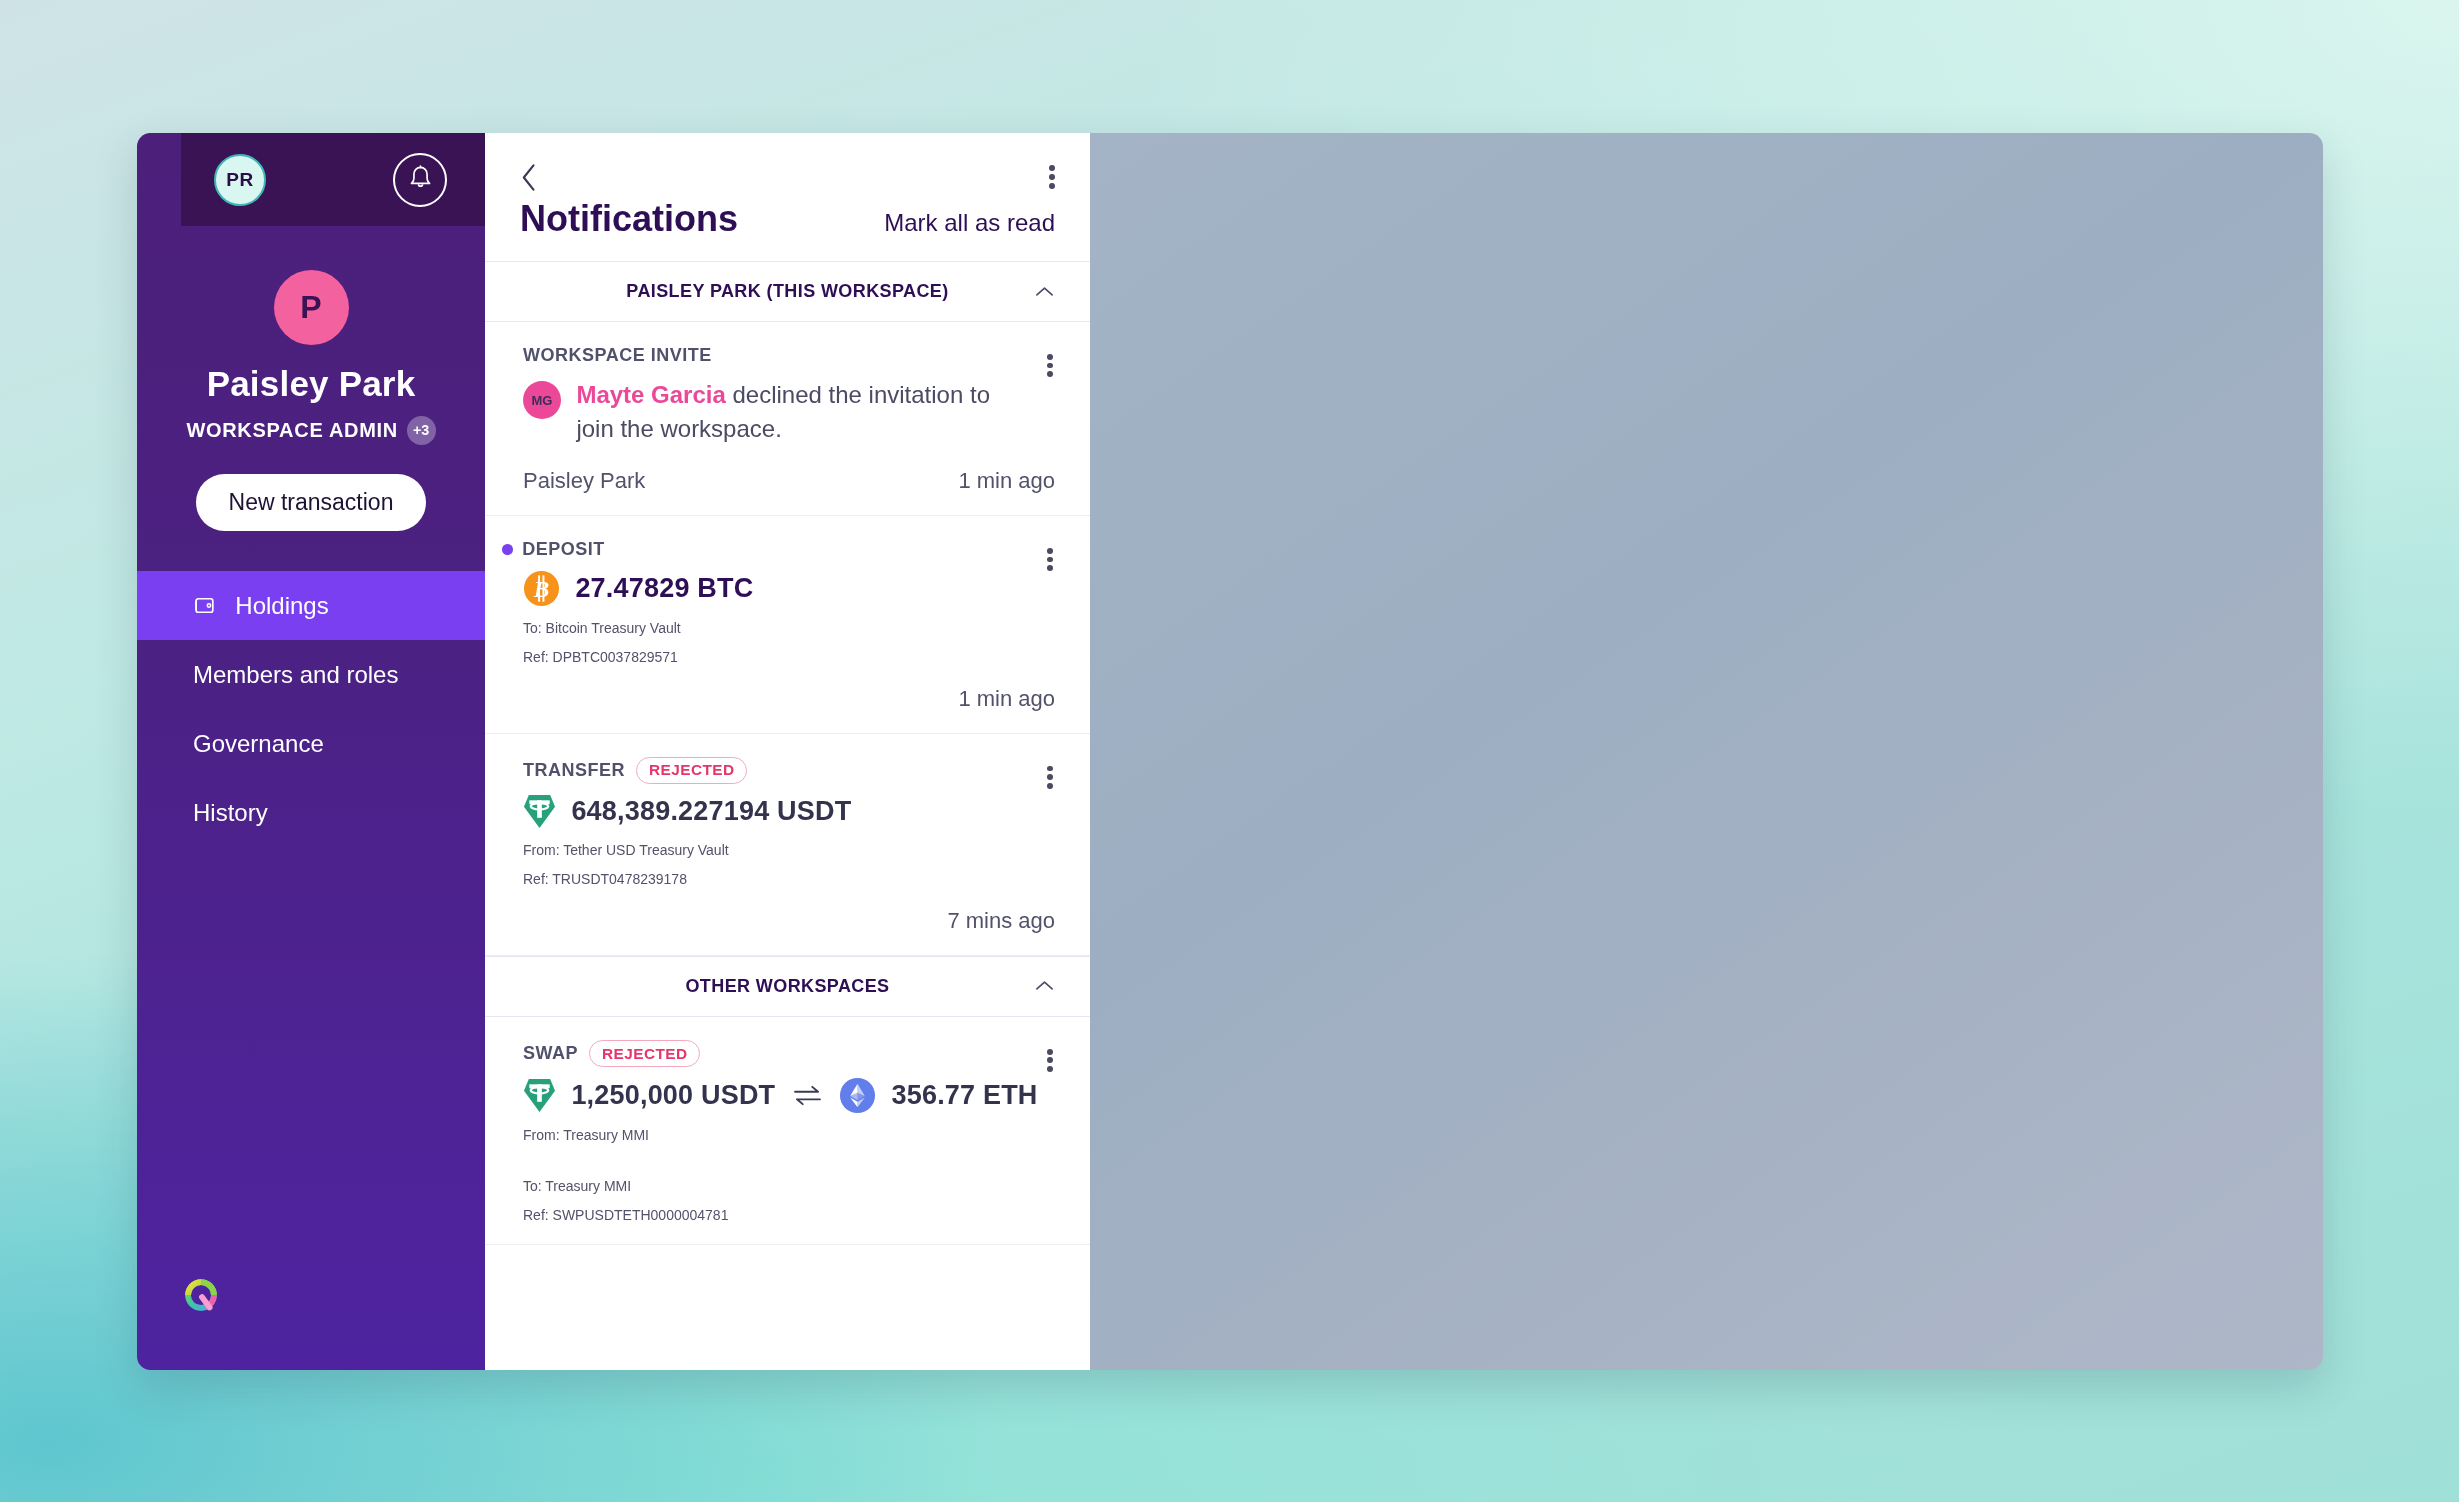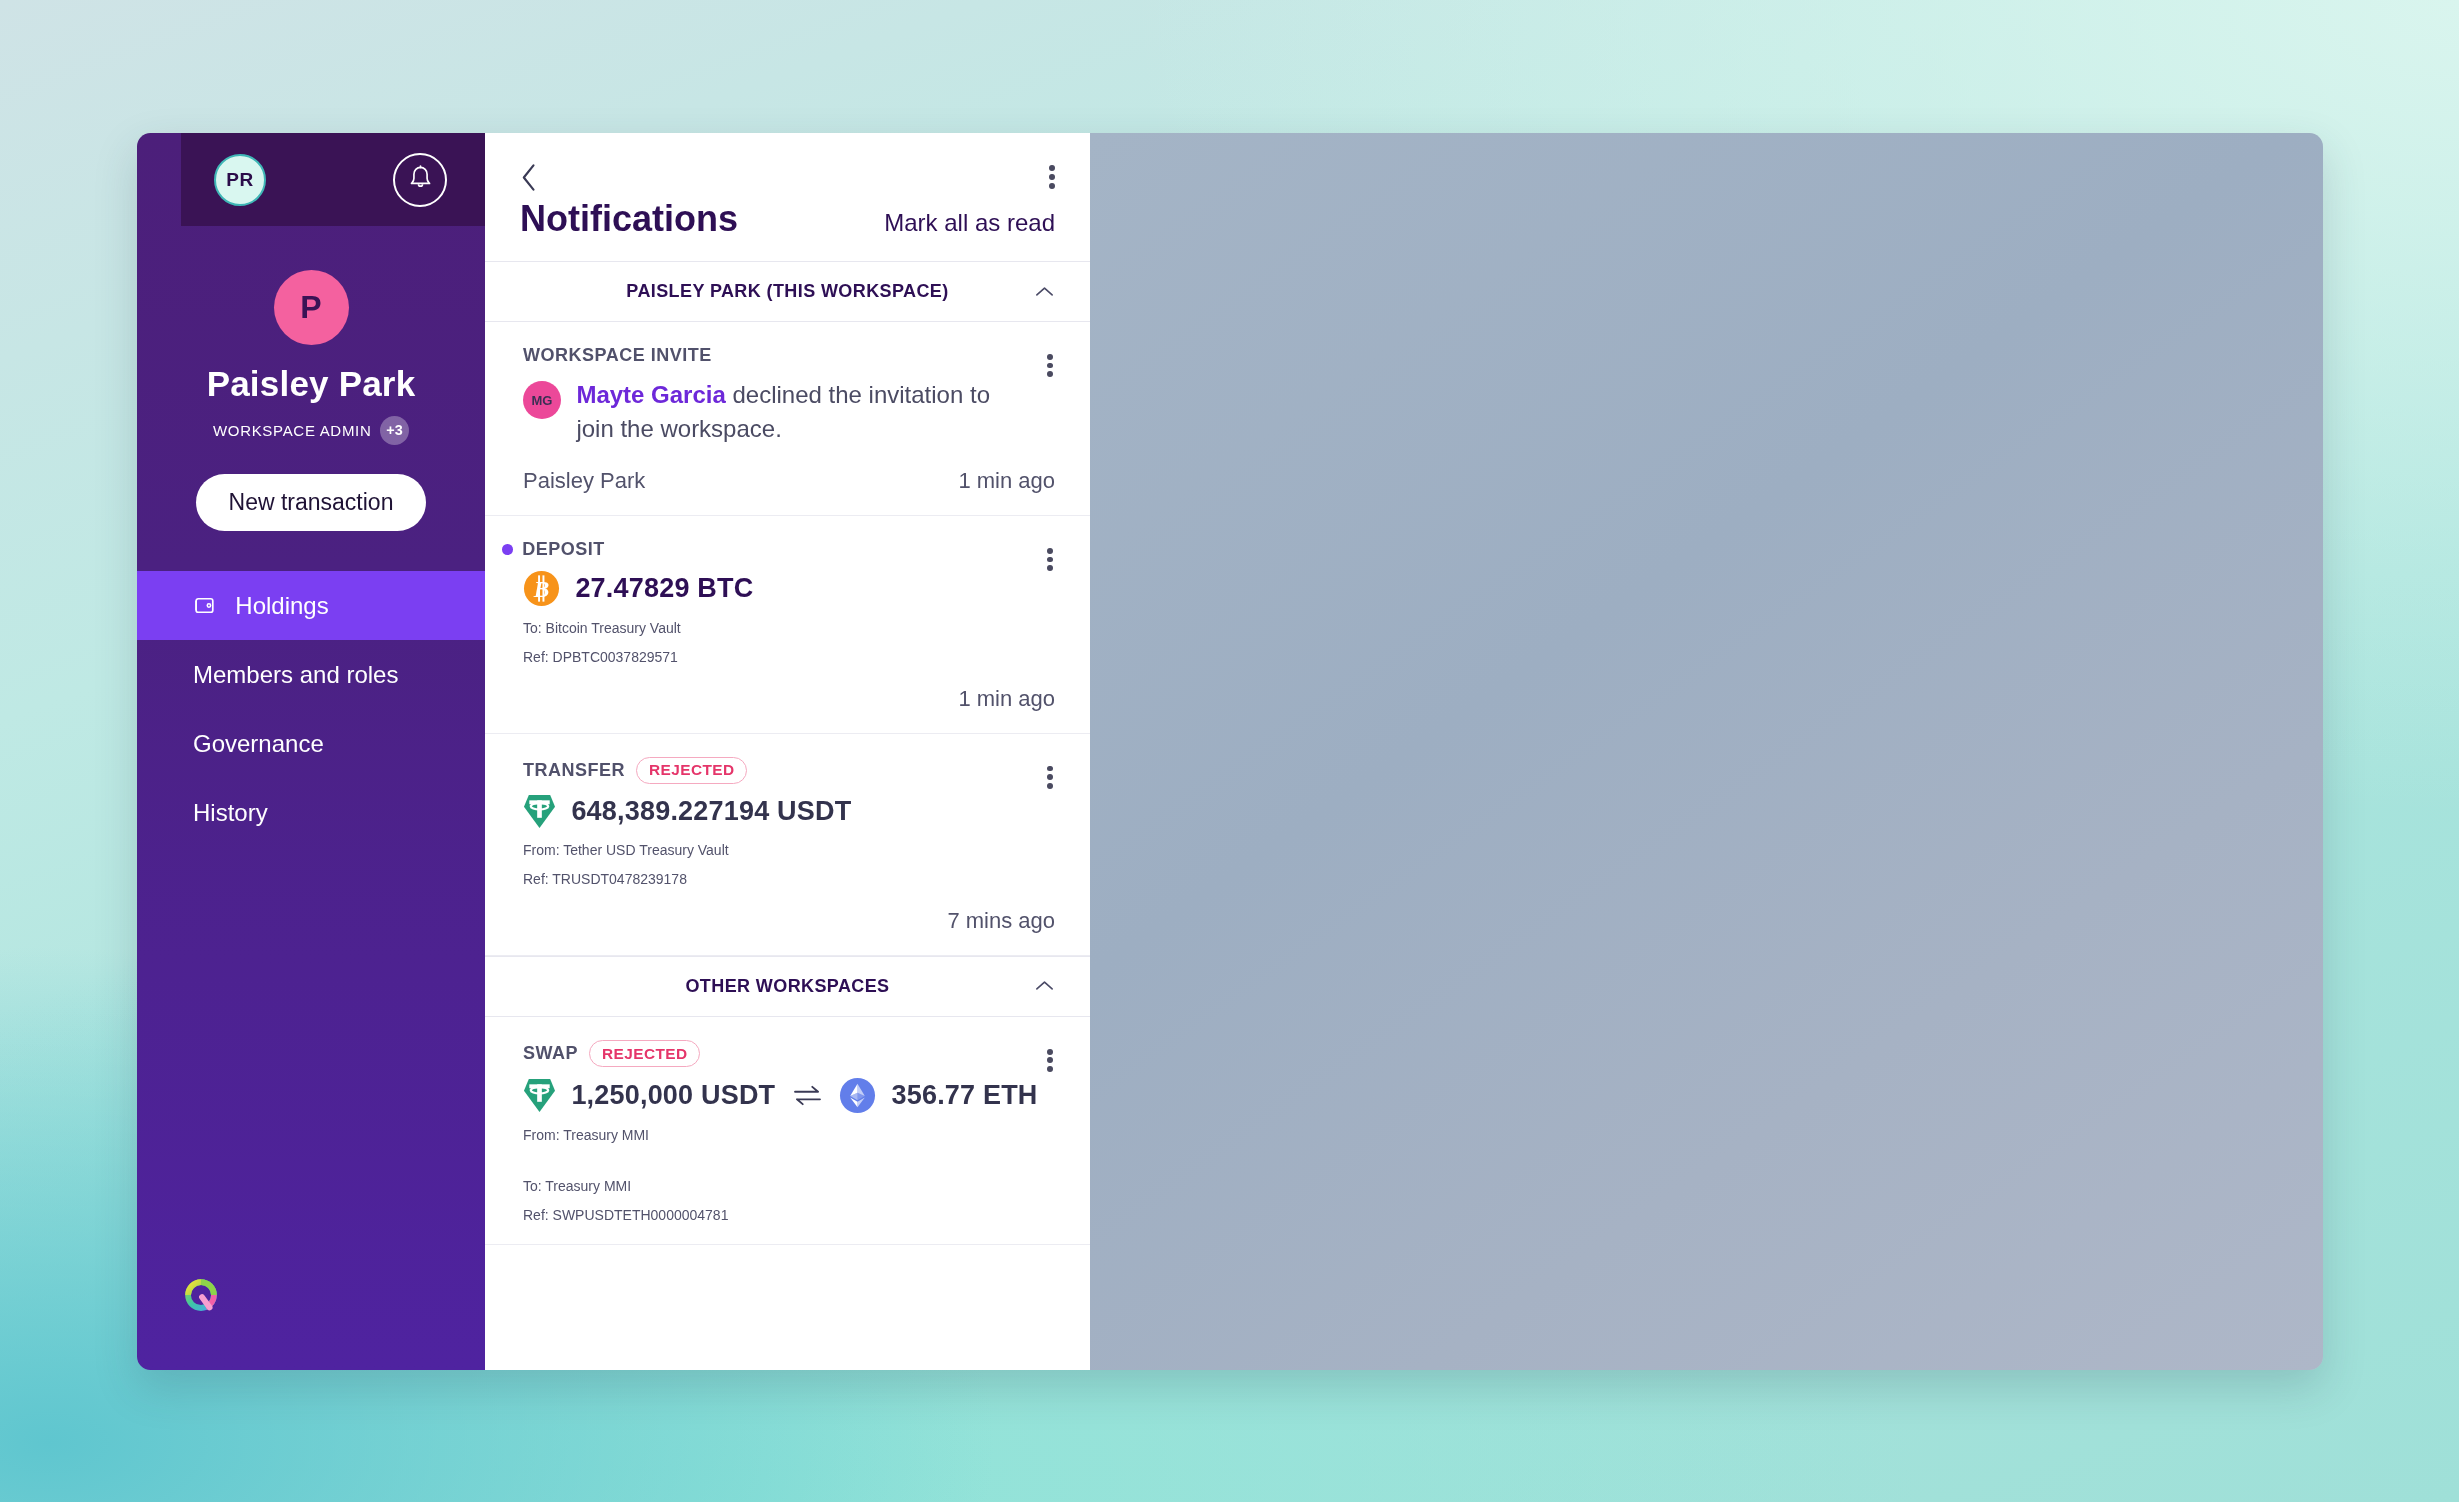--- a/index.html
+++ b/index.html
@@ -89,22 +89,22 @@
     font-size: 35px;
     font-weight: bold;
     letter-spacing: 0.2px;
   }
   .ws-role-row {
     margin-top: 11.5px;
     display: flex; align-items: center; justify-content: center; gap: 8.6px;
   }
   .ws-role {
     color: #ffffff;
-    font-size: 15px;
-    font-weight: normal;
+    font-size: 20px;
+    font-weight: bold;
     letter-spacing: 0.7px;
   }
   .ws-extra {
     background: rgba(255,255,255,0.30);
     color: #ffffff;
     font-size: 14.4px;
     font-weight: bold;
     border-radius: 50%;
     width: 29px; height: 29px;
     display: flex; align-items: center; justify-content: center;
@@ -236,21 +236,21 @@
     flex: 0 0 auto;
     width: 38px; height: 38px; border-radius: 50%;
     background: #ec4899;
     display: flex; align-items: center; justify-content: center;
     font-size: 13px; font-weight: bold; color: #3b2f54;
     margin-top: 3.8px;
   }
   .invite-text {
     font-size: 24px; color: #4b4b63; line-height: 1.45;
   }
-  .invite-text b { color: #6d28d9; font-weight: bold; margin-top: 16px; }
+  .invite-text b { color: #ec4899; font-weight: bold; margin-top: 16px; }
 
   .amount-row {
     display: flex; align-items: center; gap: 15.4px;
     margin-top: 9.6px;
   }
   .amount-text {
     font-size: 27px; font-weight: bold; color: #33334d;
     letter-spacing: 0.2px;
   }
   .amount-text.btc { color: #2e0f55; }

